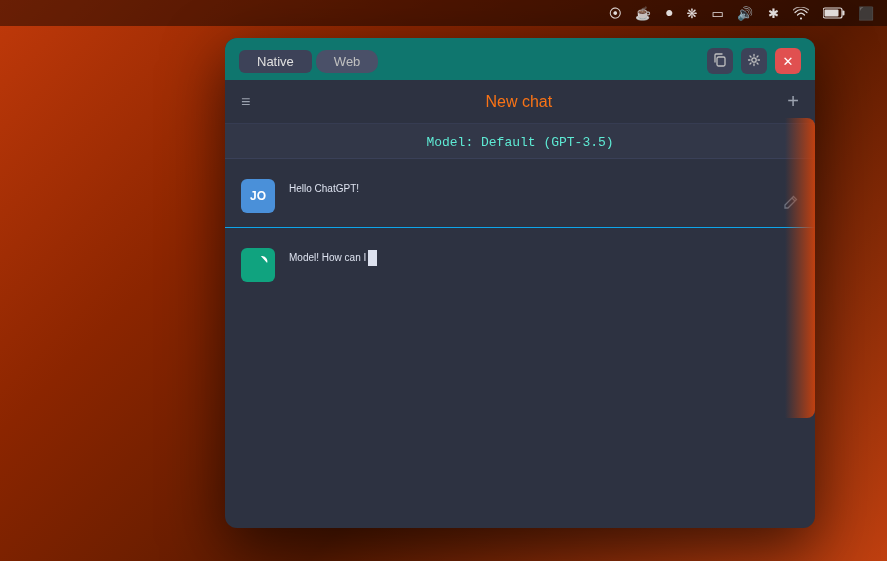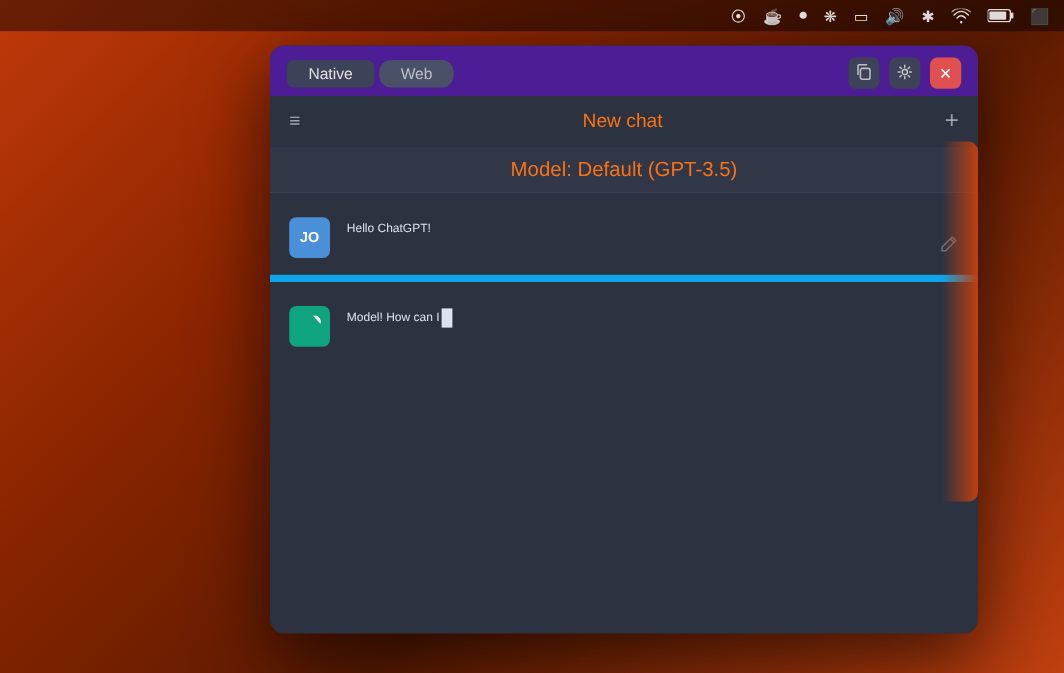--- a/index.html
+++ b/index.html
@@ -47,21 +47,21 @@
       border-radius: 12px;
       overflow: hidden;
       box-shadow: 0 20px 60px rgba(0,0,0,0.6);
     }
 
     
     .tab-bar {
       display: flex;
       align-items: center;
       padding: 10px 14px 6px;
-      background: #4c1d95;
+      background: #0f766e;
       justify-content: space-between;
     }
 
     .tab-bar-left {
       display: flex;
       gap: 4px;
     }
 
     .tab {
       padding: 4px 18px;
@@ -139,36 +139,37 @@
 
     
     .model-bar {
       background: #323748;
       padding: 8px 16px;
       text-align: center;
       border-bottom: 1px solid #3a4058;
     }
 
     .model-text {
-      color: #f97316;
-      font-size: 17px;
+      color: #5eead4;
+      font-size: 13px;
+      font-family: Liberation Mono, monospace;
     }
 
     
     .chat-area {
       background: #2d3241;
       flex: 1;
     }
 
     
     .message-row {
       display: flex;
       align-items: flex-start;
       padding: 18px 16px 14px;
-      border-bottom: 6px solid #0ea5e9;
+      border-bottom: 1px solid #0ea5e9;
       position: relative;
     }
 
     .message-row:last-child {
       border-bottom: none;
     }
 
     .avatar {
       width: 34px;
       height: 34px;

